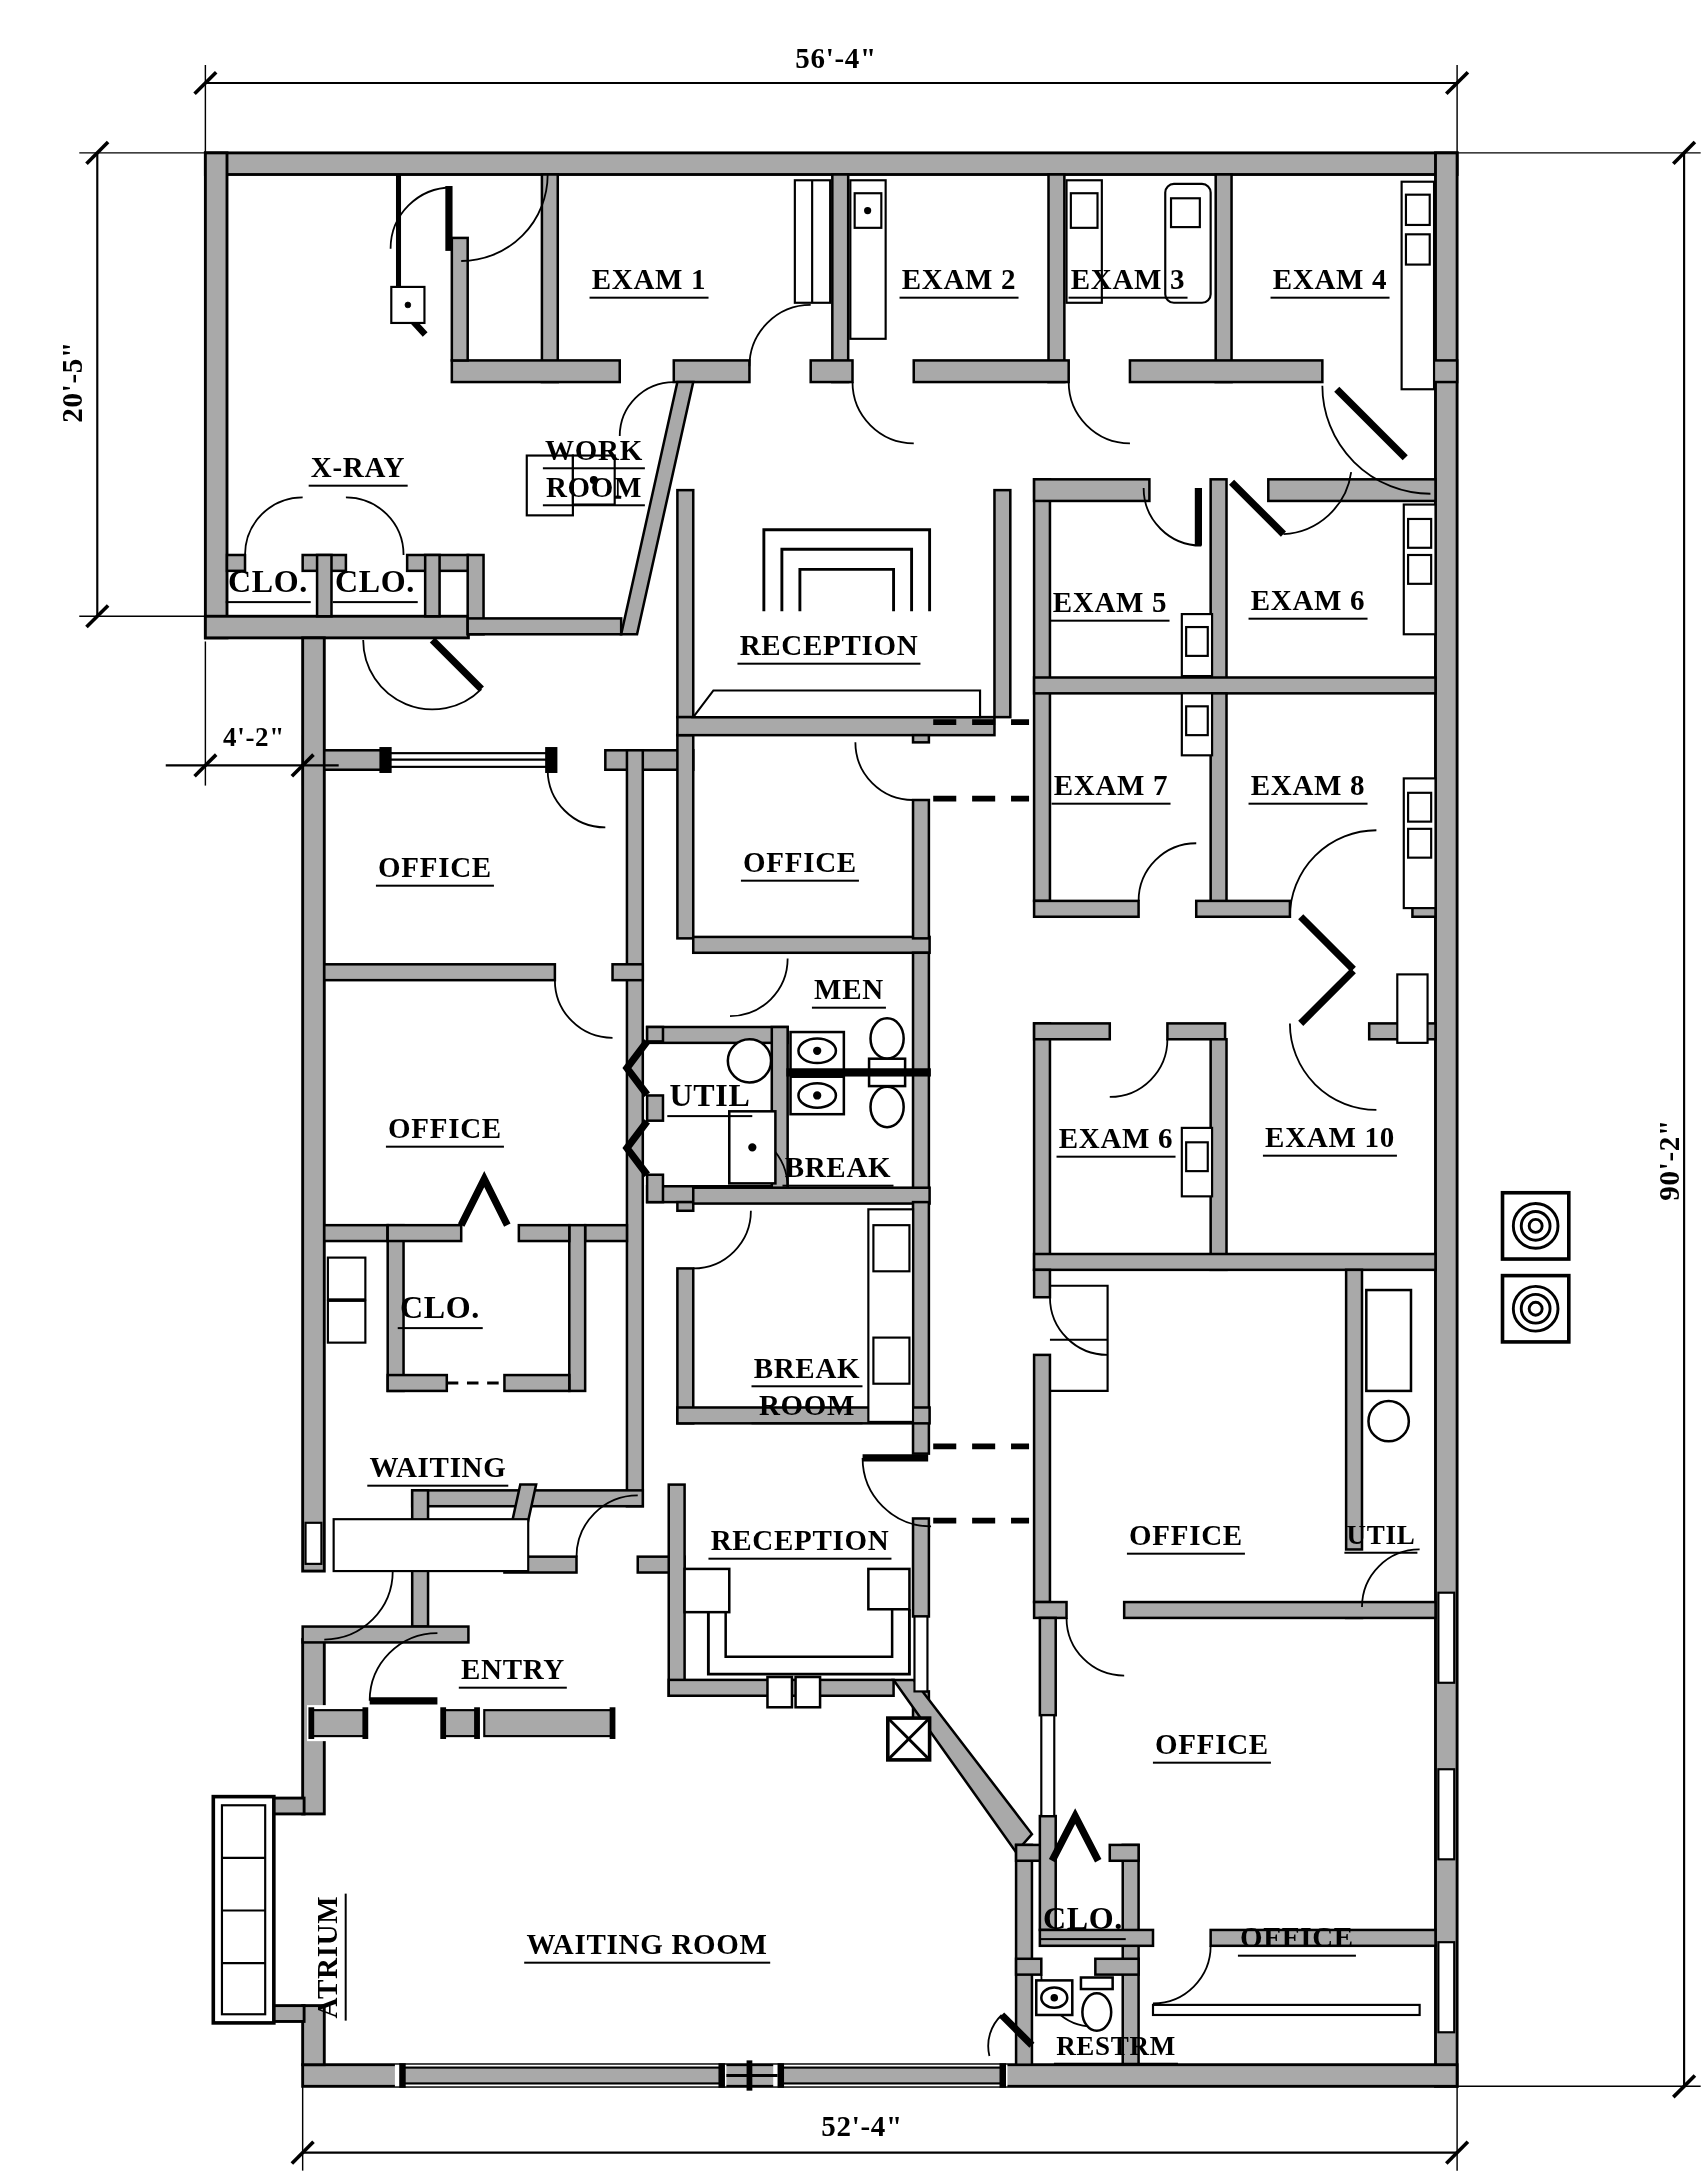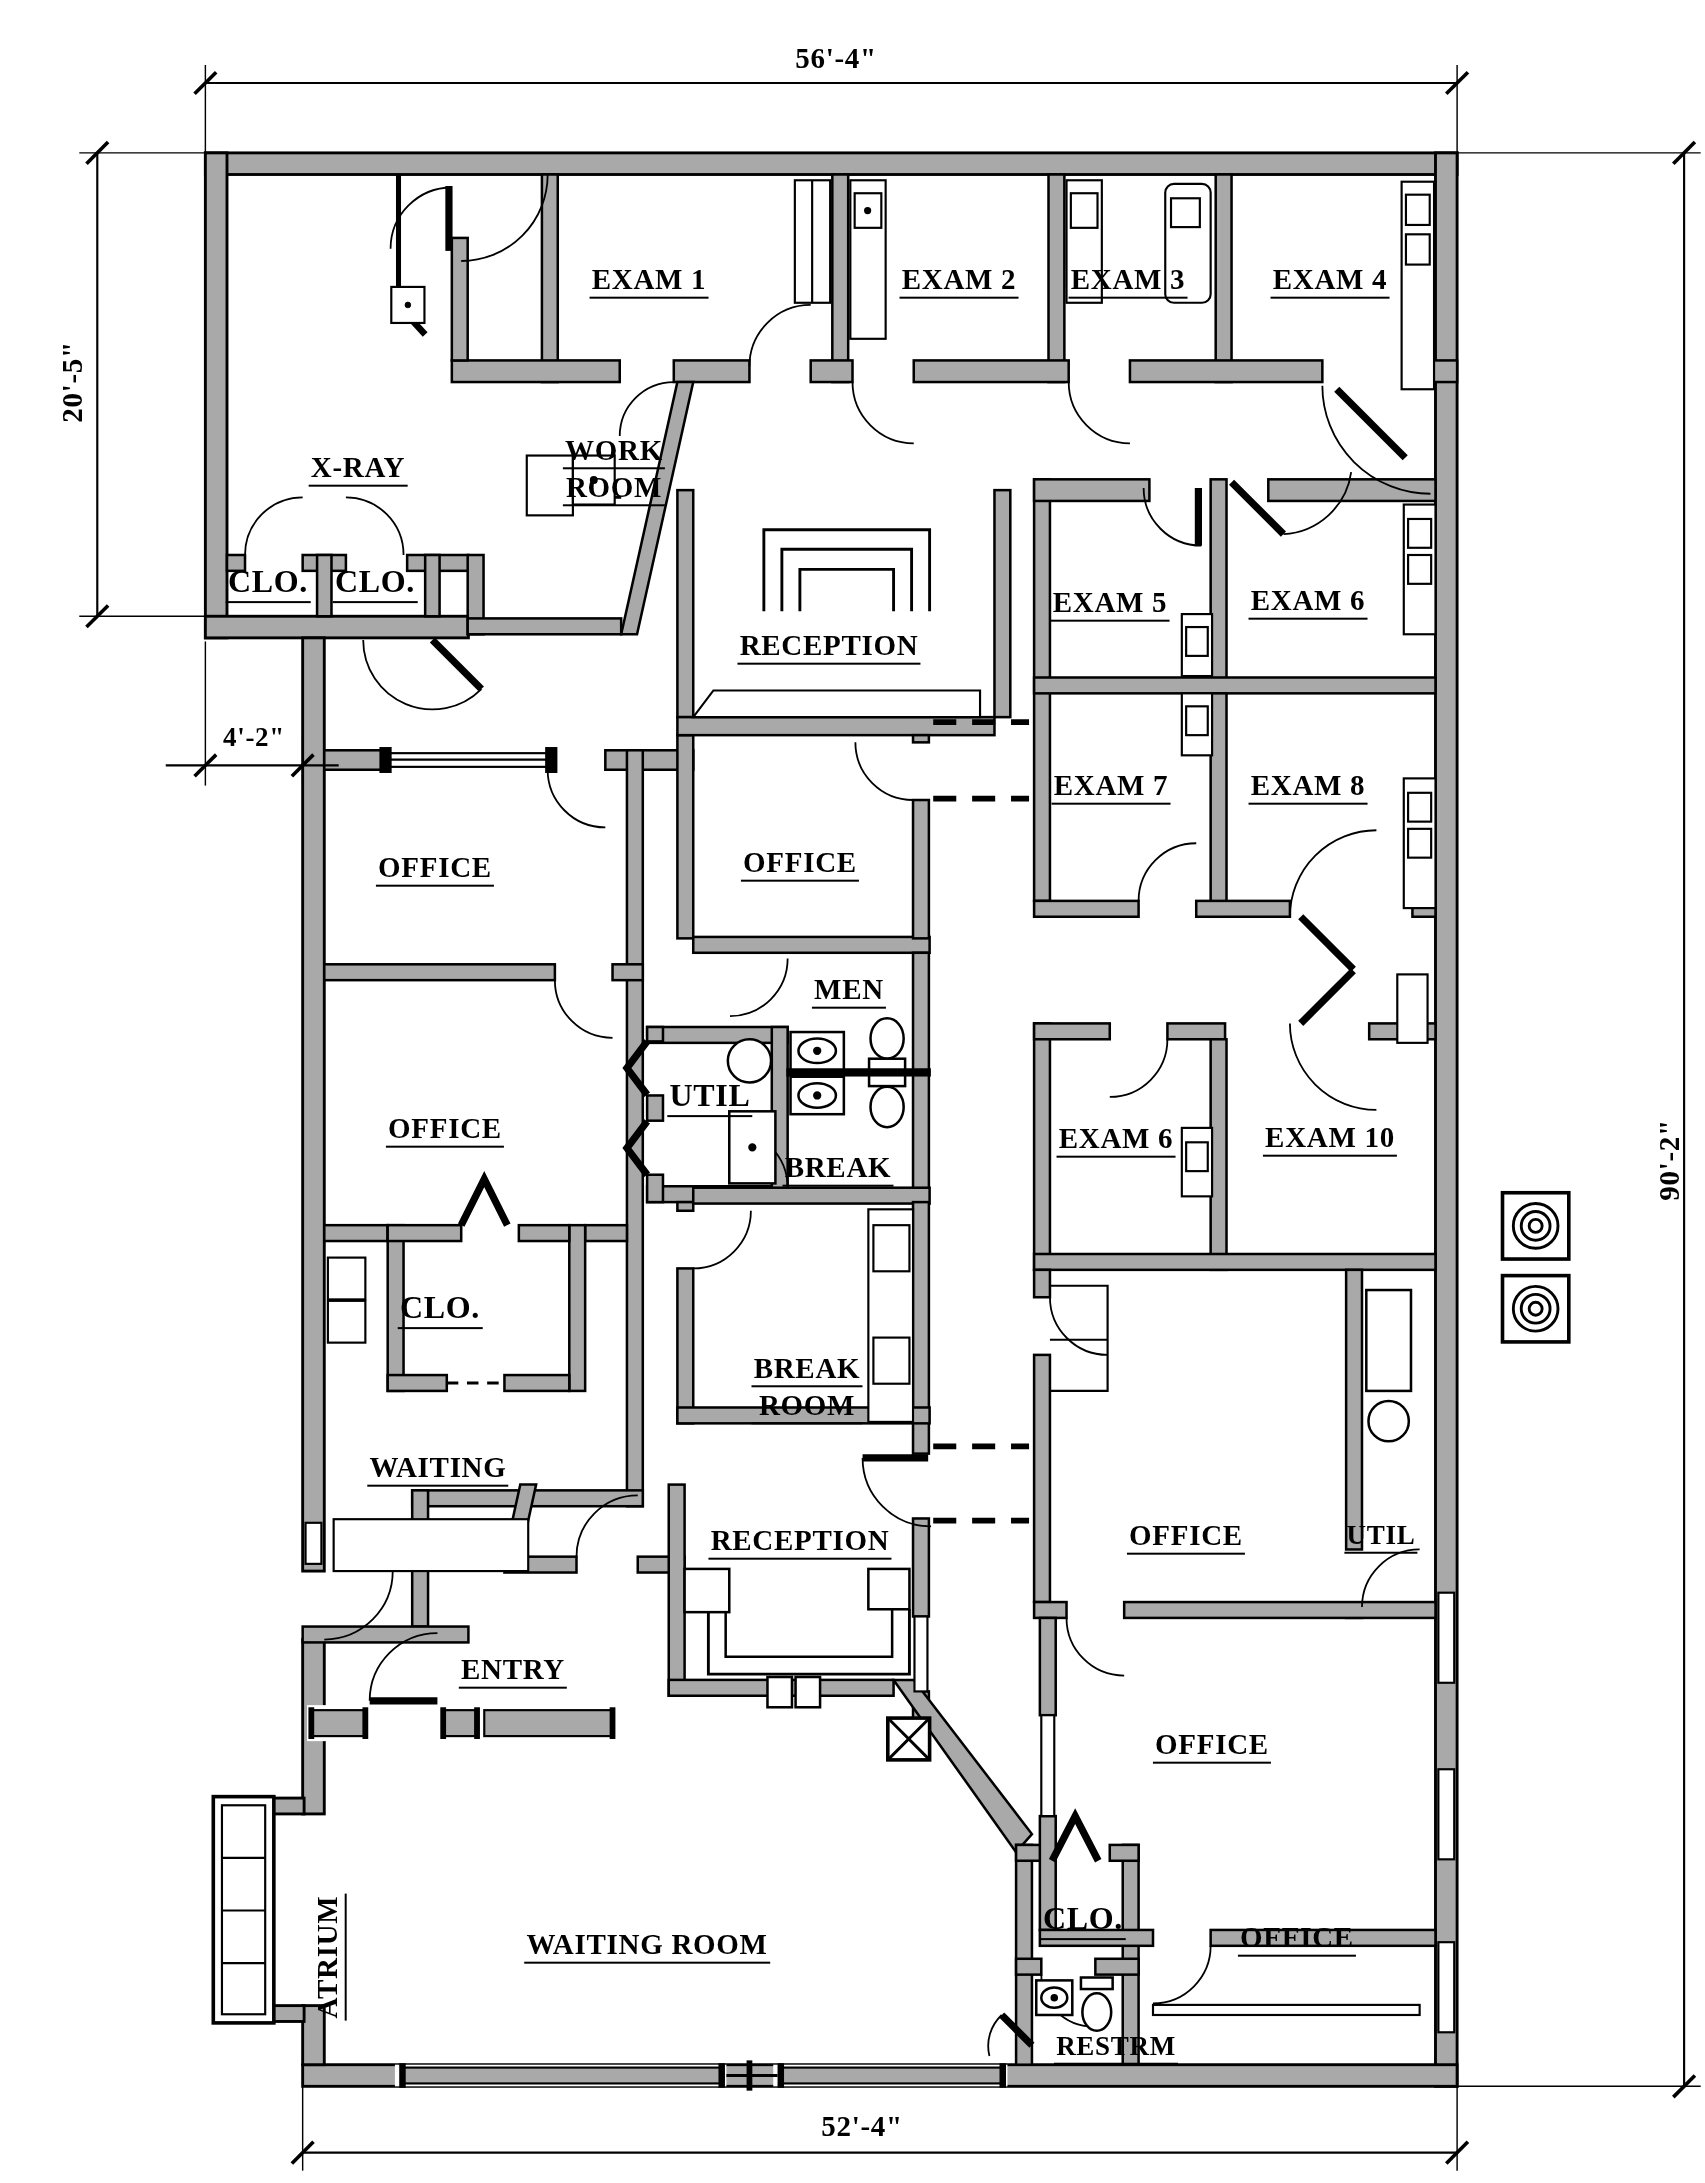--- a/index.html
+++ b/index.html
@@ -417,21 +417,21 @@
     <line x1="2007" y1="3002" x2="2037" y2="2972" stroke-width="5"></line>
   </g>
 </svg>
 
 <div>
   <div class="lbl" style="left:649px;top:281px">EXAM 1</div>
   <div class="lbl" style="left:959px;top:281px">EXAM 2</div>
   <div class="lbl" style="left:1128px;top:281px">EXAM 3</div>
   <div class="lbl" style="left:1330px;top:281px">EXAM 4</div>
   <div class="lbl" style="left:358px;top:469px">X-RAY</div>
-  <div class="lbl twoline" style="left:614px;top:472px">
+  <div class="lbl twoline" style="left:594px;top:472px">
     <span>WORK</span>
         <span>ROOM</span>
   </div>
   <div class="lbl sm" style="left:268px;top:584px">CLO.</div>
   <div class="lbl sm" style="left:375px;top:584px">CLO.</div>
   <div class="lbl" style="left:829px;top:647px">RECEPTION</div>
   <div class="lbl" style="left:1110px;top:604px">EXAM 5</div>
   <div class="lbl" style="left:1308px;top:602px">EXAM 6</div>
   <div class="lbl" style="left:435px;top:869px">OFFICE</div>
   <div class="lbl" style="left:800px;top:864px">OFFICE</div>

